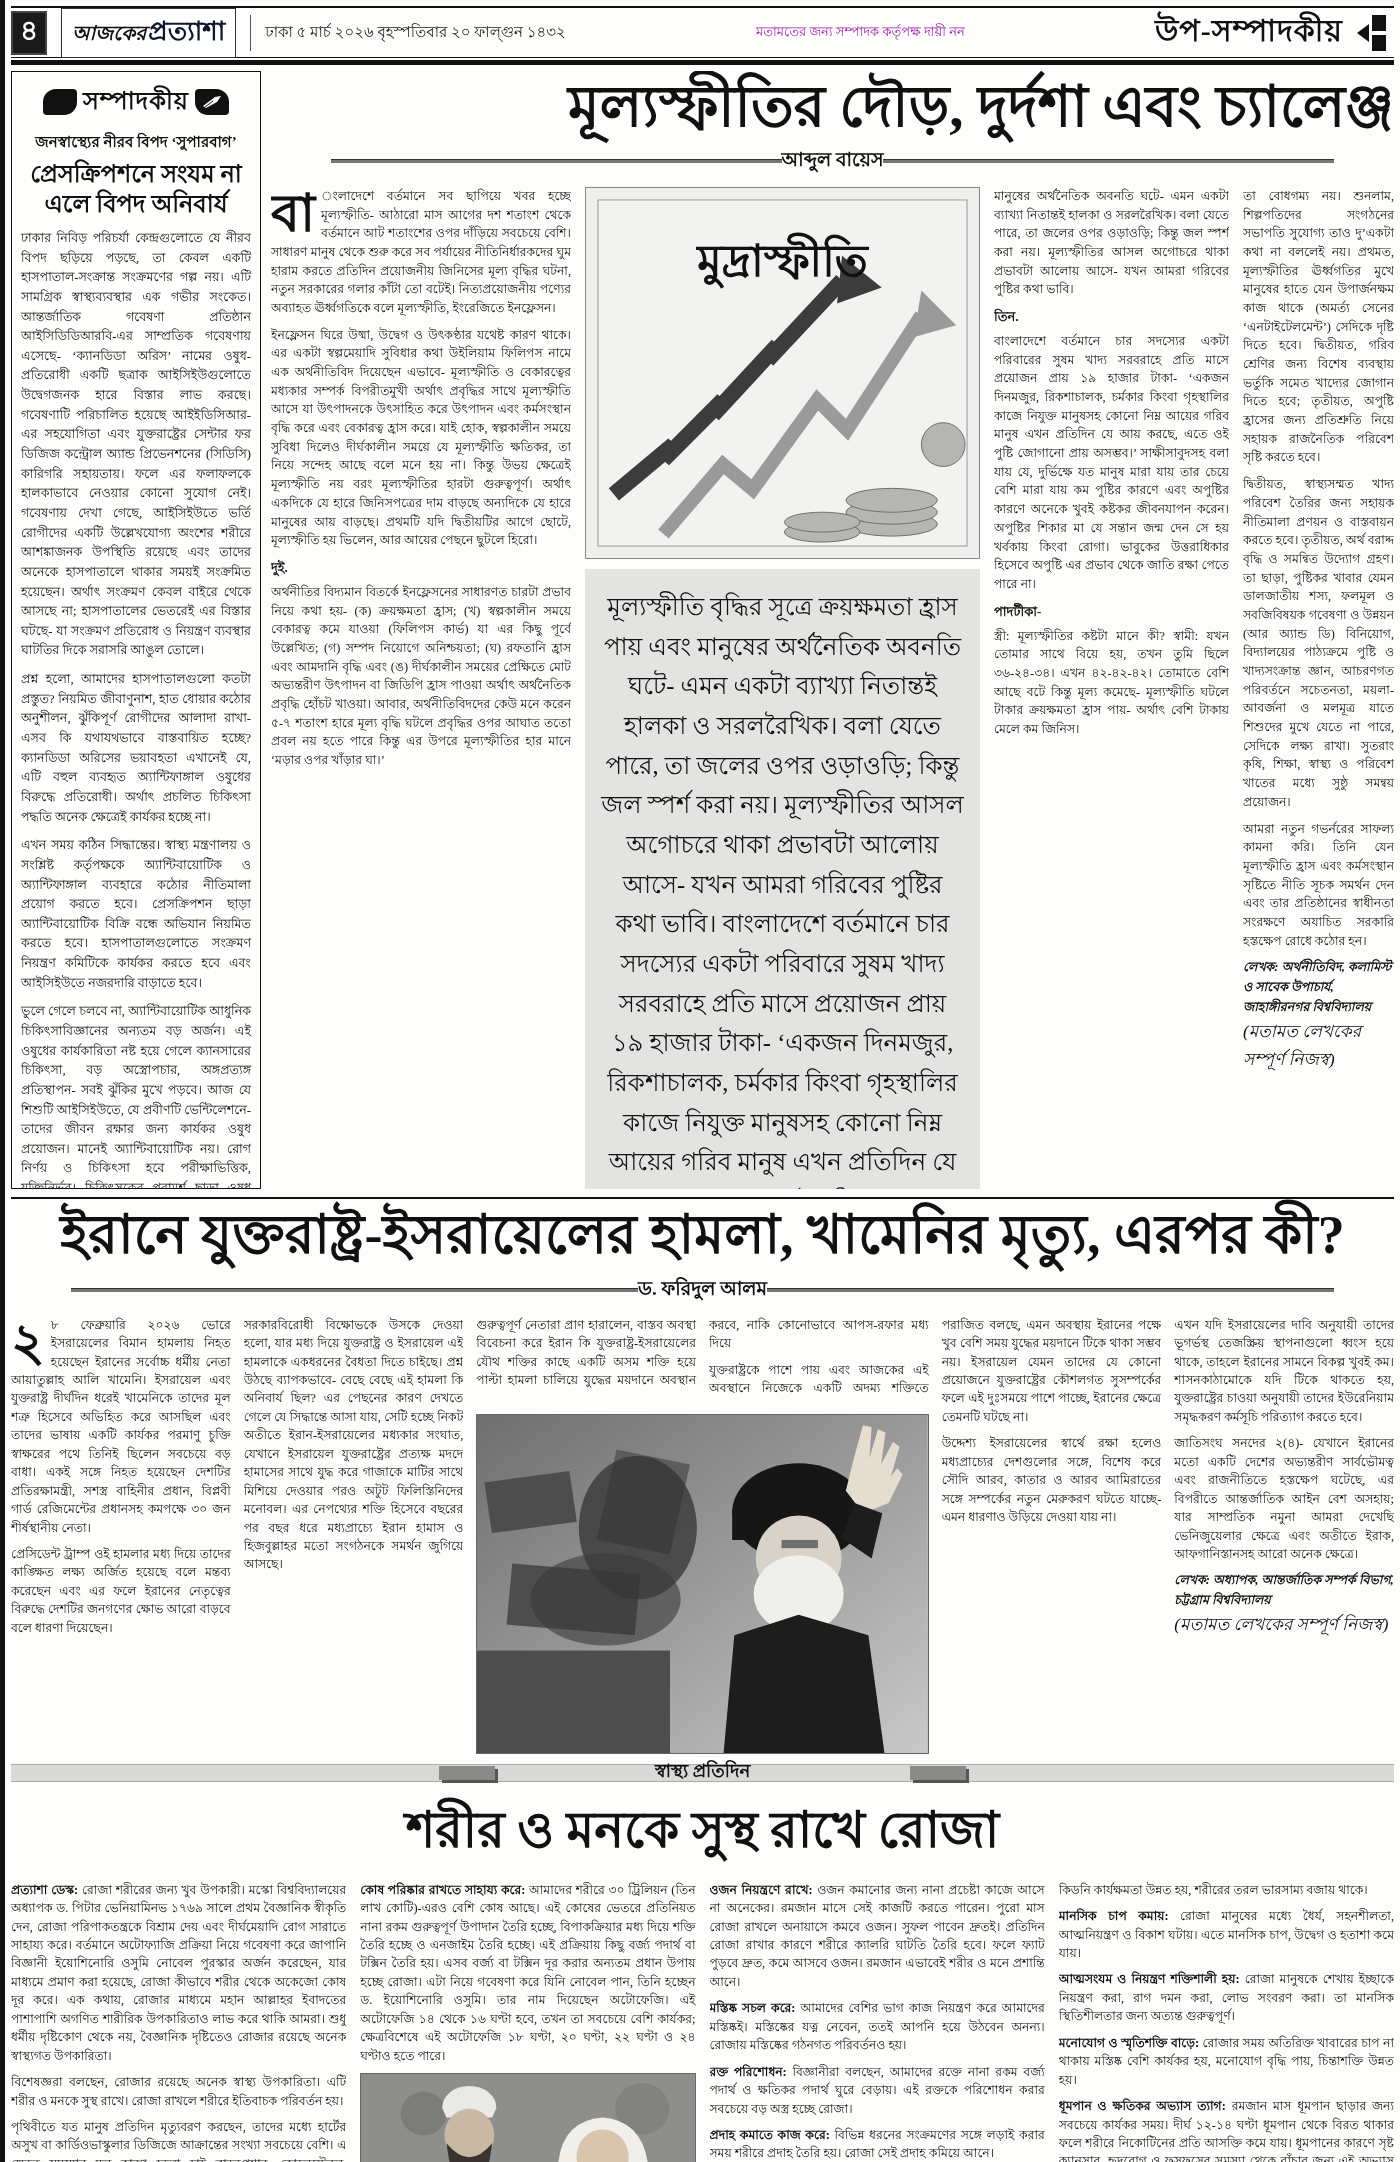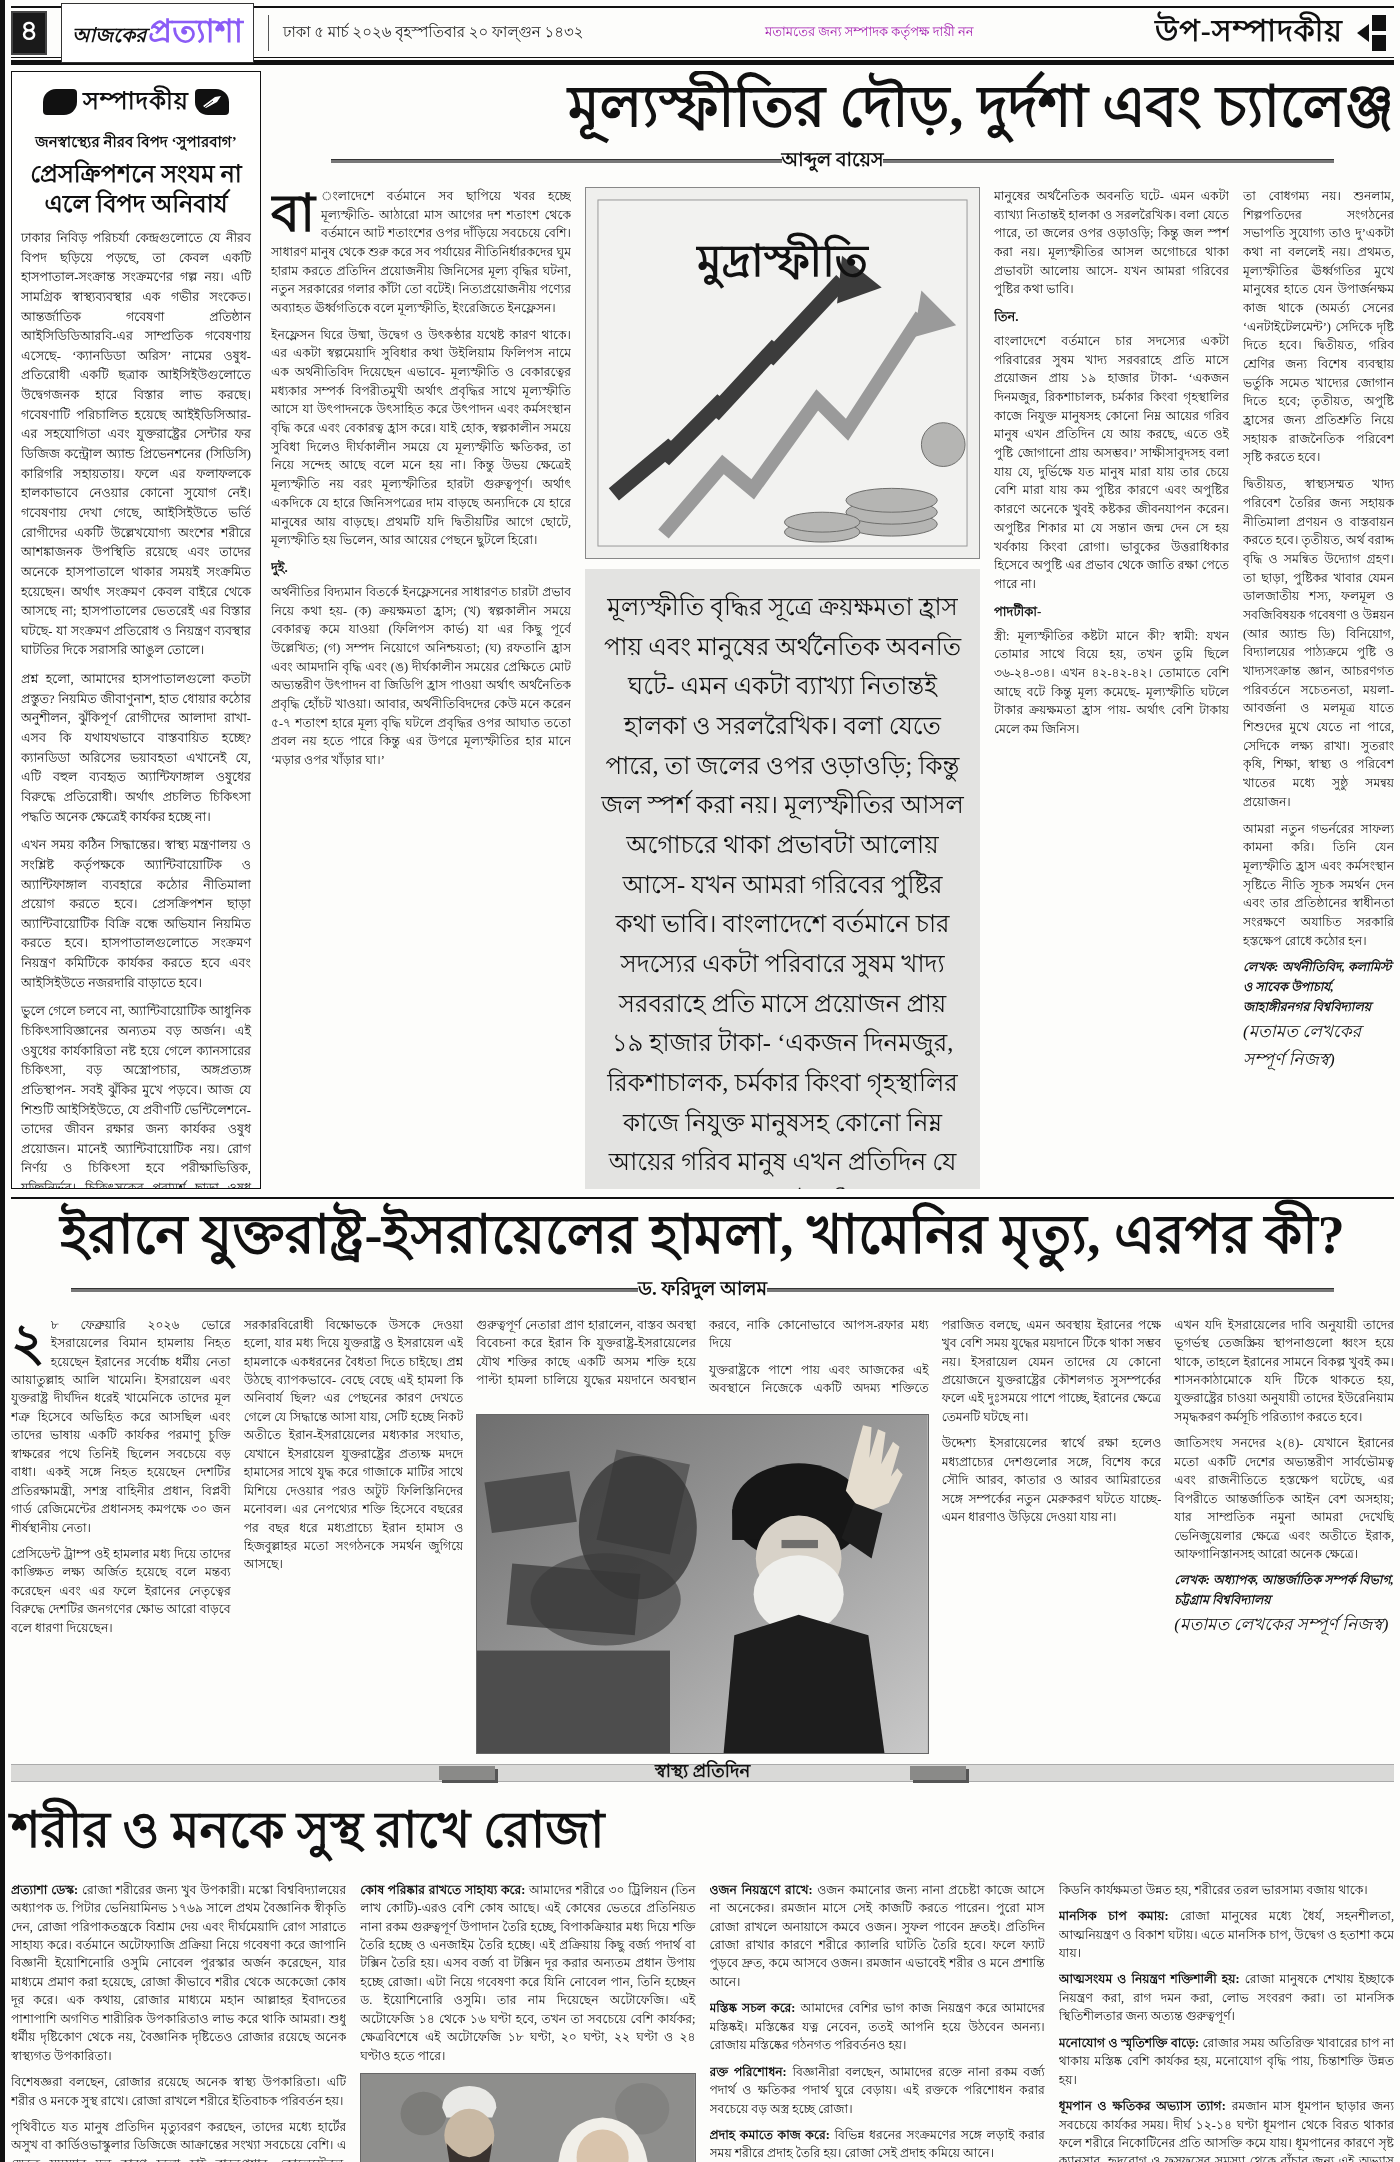--- a/index.html
+++ b/index.html
@@ -15,21 +15,21 @@
   
   .masthead {
     height:52px; border-top:2px solid #111; border-bottom:1px solid #111;
     display:flex; align-items:center; gap:14px; padding:3px 8px 3px 0;
   }
   .pageno { width:36px; height:44px; background:#1a1a1a; color:#fff;
     display:flex; align-items:center; justify-content:center;
     font-size:28px; font-weight:bold; border:2px solid #444; }
   .logo-box { border:1px solid #333; padding:2px 10px; display:flex; align-items:baseline; gap:2px; background:#fff; }
   .logo-prefix { font-weight:bold; font-size:20px; color:#111; font-style:italic; }
-  .logo-name { font-weight:bold; font-size:32px; color:#8b5cf6; }
+  .logo-name { font-weight:bold; font-size:26px; color:#0f172a; }
   .mast-div { width:1px; height:36px; background:#555; }
   .dateline { font-size:15px; color:#222; }
   .disclaimer { font-size:13px; color:#a21caf; margin-left:auto; }
   .section-title { font-size:30px; font-weight:bold; margin-left:auto; letter-spacing:1px; }
   .section-mark { display:flex; align-items:center; gap:3px; }
   .section-mark .tri { width:0; height:0; border-top:9px solid transparent; border-bottom:9px solid transparent; border-right:12px solid #111; }
   .section-mark .bars { display:flex; flex-direction:column; gap:4px; }
   .section-mark .bars i { display:block; width:14px; height:16px; background:#111; }
   .thickrule { height:5px; background:#111; margin-top:2px; }
 
@@ -74,21 +74,21 @@
   .a2-midtext { column-count:2; column-gap:13px; height:92px; overflow:hidden; }
   .a2-midtext p, .a2-cols p { font-size:12.3px; line-height:1.5; text-align:justify; margin-bottom:8px; }
   .photo-frame { border:1px solid #666; margin-top:6px; flex:1; background:#bbb; overflow:hidden; }
   .photo-frame svg { display:block; width:100%; height:100%; }
 
   
   .health-bar { margin-top:10px; height:18px; background:#d9d9d7; border-top:1px solid #aaa; border-bottom:1px solid #aaa;
     display:flex; align-items:center; justify-content:center; gap:160px; }
   .health-bar-title { font-size:18px; font-weight:bold; }
   .ribbon { width:56px; height:14px; background:#8a8a88; box-shadow:3px 3px 0 #555; }
-  .a3-head { text-align:left; font-size:50px; font-weight:bold; padding:10px 0 6px; }
+  .a3-head { text-align:center; font-size:50px; font-weight:bold; padding:10px 0 6px; }
   .a3-cols { display:grid; grid-template-columns: repeat(4, 1fr); gap:14px; height:352px; overflow:hidden; }
   .a3-cols p { font-size:12.3px; line-height:1.5; text-align:justify; margin-bottom:8px; }
   .runin { font-weight:bold; }
   .lead-label { font-weight:bold; }
   .photo2 { border:1px solid #666; height:196px; background:#999; margin:4px 0 6px; overflow:hidden; }
   .photo2 svg { display:block; width:100%; height:100%; }
 </style>
 </head>
 <body>
 

